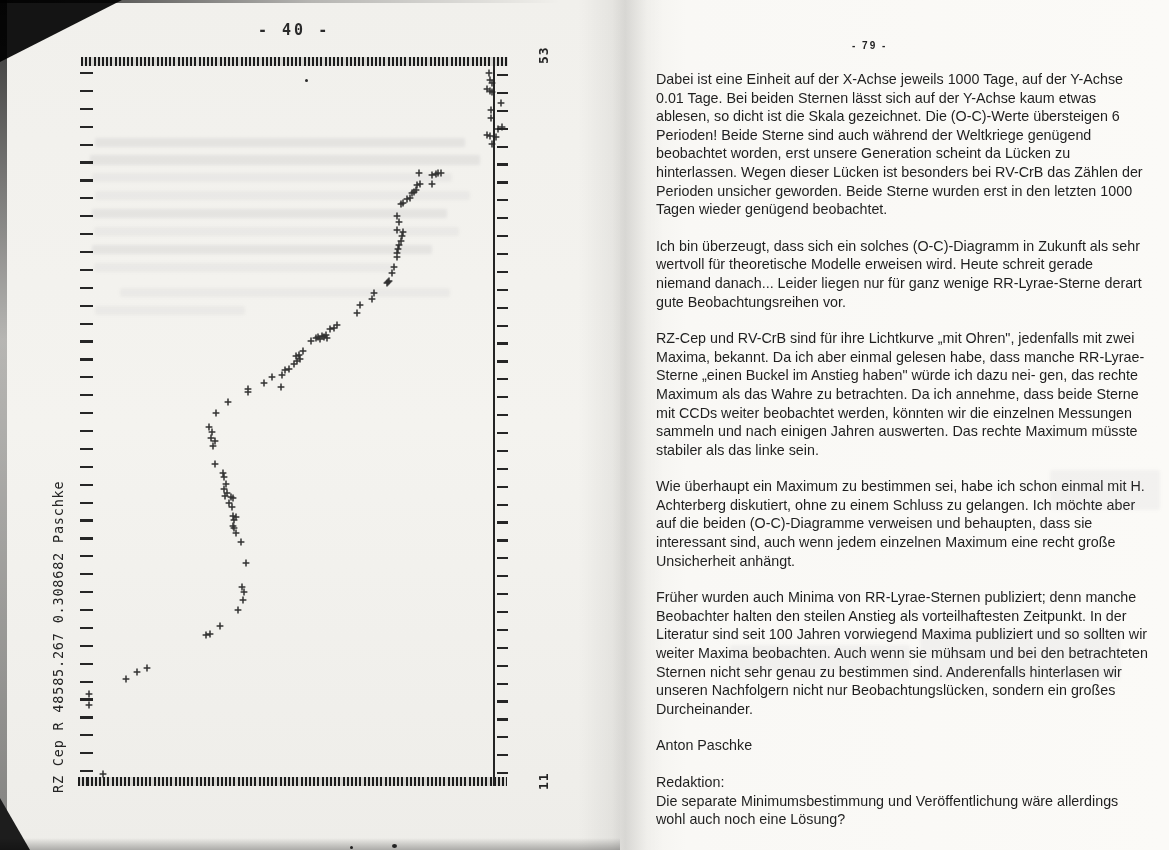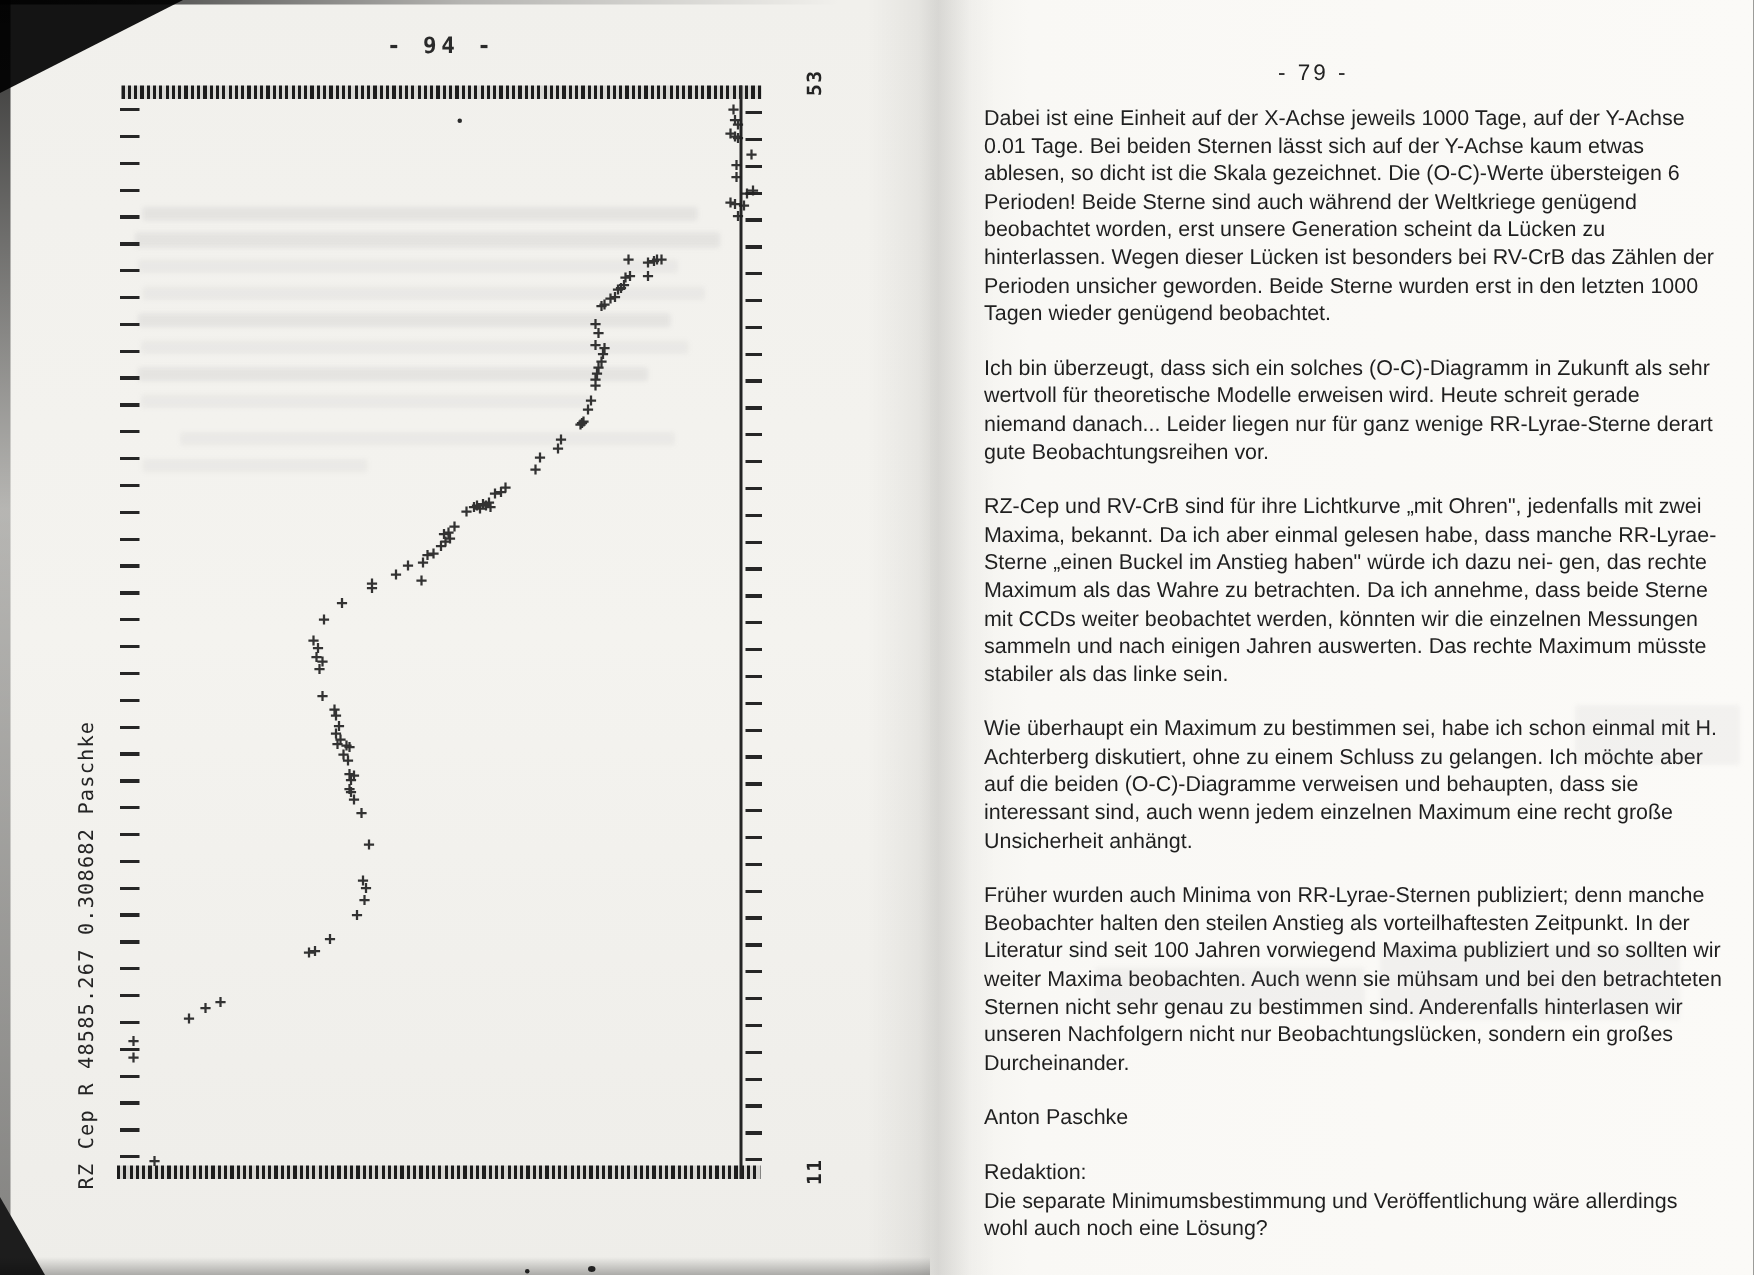--- a/index.html
+++ b/index.html
@@ -46,22 +46,22 @@
   .points-svg{position:absolute; left:0; top:0; width:620px; height:850px; pointer-events:none;}
 
   .rot{position:absolute; transform:rotate(-90deg); transform-origin:0 0; white-space:nowrap;
        font-family:"DejaVu Sans Mono", monospace; color:#242424;}
   .star-label{left:50px; top:793px; font-size:13.5px; letter-spacing:.8px;}
   .axis-label{font-size:13px; font-weight:600; letter-spacing:1px;}
   .axis-label.top{left:536px; top:64px;}
   .axis-label.bottom{left:536px; top:790px;}
 
   
-  .page-num-right{position:absolute; left:232px; top:40px; font-size:15px; letter-spacing:2px;
-                  font-weight:400; color:#222;}
+  .page-num-right{position:absolute; left:232px; top:40px; font-size:10px; letter-spacing:2px;
+                  font-weight:700; color:#222;}
   .article{position:absolute; left:36px; top:70px; width:494px; color:#1f1f1f;
            font-size:14.3px; line-height:18.6px;}
   .article p{margin:0 0 18px 0;}
   .article .u{text-underline-offset:2px;}
 </style>
 </head>
 <body>
 
 <div class="scan">
 
@@ -71,21 +71,21 @@
     <div class="ghost" style="left:90px;  top:155px; width:390px; height:10px;"></div>
     <div class="ghost light" style="left:92px;  top:173px; width:360px; height:9px;"></div>
     <div class="ghost light" style="left:95px;  top:191px; width:375px; height:9px;"></div>
     <div class="ghost" style="left:92px;  top:209px; width:355px; height:9px;"></div>
     <div class="ghost light" style="left:94px;  top:227px; width:365px; height:9px;"></div>
     <div class="ghost" style="left:92px;  top:245px; width:340px; height:9px;"></div>
     <div class="ghost light" style="left:94px;  top:263px; width:300px; height:9px;"></div>
     <div class="ghost light" style="left:120px; top:288px; width:330px; height:9px;"></div>
     <div class="ghost light" style="left:95px;  top:306px; width:150px; height:9px;"></div>
 
-    <div class="page-num-left">- 94 -</div>
+    <div class="page-num-left">- 40 -</div>
 
     <div class="ruler top"></div>
     <div class="ruler bottom"></div>
     <div class="tick-col left"></div>
     <div class="tick-col right"></div>
     <div class="axis-right"></div>
 
     <svg class="points-svg" viewBox="0 0 620 850">
         <path d="M99.6 774L106.4 774M103 770.6L103 777.4M85.6 694L92.4 694M89 690.6L89 697.4M85.6 705L92.4 705M89 701.6L89 708.4M122.6 679L129.4 679M126 675.6L126 682.4M133.6 672L140.4 672M137 668.6L137 675.4M143.6 668L150.4 668M147 664.6L147 671.4M202.6 635L209.4 635M206 631.6L206 638.4M206.6 634L213.4 634M210 630.6L210 637.4M216.6 626L223.4 626M220 622.6L220 629.4M234.6 610L241.4 610M238 606.6L238 613.4M239.6 600L246.4 600M243 596.6L243 603.4M240.6 592L247.4 592M244 588.6L244 595.4M238.6 587L245.4 587M242 583.6L242 590.4M242.6 563L249.4 563M246 559.6L246 566.4M237.6 542L244.4 542M241 538.6L241 545.4M232.6 533L239.4 533M236 529.6L236 536.4M230.6 528L237.4 528M234 524.6L234 531.4M229.6 526L236.4 526M233 522.6L233 529.4M230.6 520L237.4 520M234 516.6L234 523.4M232.6 517L239.4 517M236 513.6L236 520.4M229.6 516L236.4 516M233 512.6L233 519.4M228.6 507L235.4 507M232 503.6L232 510.4M225.6 503L232.4 503M229 499.6L229 506.4M229.6 498L236.4 498M233 494.6L233 501.4M227.6 497L234.4 497M231 493.6L231 500.4M221.6 496L228.4 496M225 492.6L225 499.4M223.6 493L230.4 493M227 489.6L227 496.4M220.6 489L227.4 489M224 485.6L224 492.4M222.6 484L229.4 484M226 480.6L226 487.4M220.6 477L227.4 477M224 473.6L224 480.4M219.6 473L226.4 473M223 469.6L223 476.4M211.6 464L218.4 464M215 460.6L215 467.4M209.6 446L216.4 446M213 442.6L213 449.4M211.6 441L218.4 441M215 437.6L215 444.4M207.6 438L214.4 438M211 434.6L211 441.4M208.6 432L215.4 432M212 428.6L212 435.4M205.6 427L212.4 427M209 423.6L209 430.4M212.6 413L219.4 413M216 409.6L216 416.4M224.6 402L231.4 402M228 398.6L228 405.4M244.6 392L251.4 392M248 388.6L248 395.4M244.6 389L251.4 389M248 385.6L248 392.4M260.6 383L267.4 383M264 379.6L264 386.4M268.6 377L275.4 377M272 373.6L272 380.4M277.6 387L284.4 387M281 383.6L281 390.4M278.6 375L285.4 375M282 371.6L282 378.4M281.6 370L288.4 370M285 366.6L285 373.4M285.6 369L292.4 369M289 365.6L289 372.4M290.6 364L297.4 364M294 360.6L294 367.4M293.6 361L300.4 361M297 357.6L297 364.4M296.6 359L303.4 359M300 355.6L300 362.4M292.6 356L299.4 356M296 352.6L296 359.4M295.6 355L302.4 355M299 351.6L299 358.4M299.6 351L306.4 351M303 347.6L303 354.4M307.6 341L314.4 341M311 337.6L311 344.4M312.6 338L319.4 338M316 334.6L316 341.4M314.6 337L321.4 337M318 333.6L318 340.4M316.6 339L323.4 339M320 335.6L320 342.4M318.6 336L325.4 336M322 332.6L322 339.4M320.6 337L327.4 337M324 333.6L324 340.4M322.6 335L329.4 335M326 331.6L326 338.4M323.6 338L330.4 338M327 334.6L327 341.4M326.6 329L333.4 329M330 325.6L330 332.4M330.6 328L337.4 328M334 324.6L334 331.4M333.6 325L340.4 325M337 321.6L337 328.4M353.6 313L360.4 313M357 309.6L357 316.4M356.6 305L363.4 305M360 301.6L360 308.4M368.6 299L375.4 299M372 295.6L372 302.4M370.6 293L377.4 293M374 289.6L374 296.4M383.6 283L390.4 283M387 279.6L387 286.4M385.6 281L392.4 281M389 277.6L389 284.4M384.6 282L391.4 282M388 278.6L388 285.4M388.6 273L395.4 273M392 269.6L392 276.4M390.6 267L397.4 267M394 263.6L394 270.4M393.6 257L400.4 257M397 253.6L397 260.4M393.6 253L400.4 253M397 249.6L397 256.4M394.6 249L401.4 249M398 245.6L398 252.4M395.6 245L402.4 245M399 241.6L399 248.4M397.6 241L404.4 241M401 237.6L401 244.4M398.6 236L405.4 236M402 232.6L402 239.4M399.6 232L406.4 232M403 228.6L403 235.4M393.6 230L400.4 230M397 226.6L397 233.4M395.6 222L402.4 222M399 218.6L399 225.4M393.6 216L400.4 216M397 212.6L397 219.4M397.6 204L404.4 204M401 200.6L401 207.4M399.6 203L406.4 203M403 199.6L403 206.4M403.6 199L410.4 199M407 195.6L407 202.4M406.6 198L413.4 198M410 194.6L410 201.4M408.6 193L415.4 193M412 189.6L412 196.4M410.6 192L417.4 192M414 188.6L414 195.4M412.6 190L419.4 190M416 186.6L416 193.4M413.6 185L420.4 185M417 181.6L417 188.4M416.6 184L423.4 184M420 180.6L420 187.4M415.6 173L422.4 173M419 169.6L419 176.4M428.6 184L435.4 184M432 180.6L432 187.4M428.6 175L435.4 175M432 171.6L432 178.4M432.6 174L439.4 174M436 170.6L436 177.4M434.6 173L441.4 173M438 169.6L438 176.4M437.6 173L444.4 173M441 169.6L441 176.4M485.6 73L492.4 73M489 69.6L489 76.4M486.6 80L493.4 80M490 76.6L490 83.4M488.6 83L495.4 83M492 79.6L492 86.4M483.6 89L490.4 89M487 85.6L487 92.4M486.6 91L493.4 91M490 87.6L490 94.4M488.6 92L495.4 92M492 88.6L492 95.4M497.6 103L504.4 103M501 99.6L501 106.4M487.6 110L494.4 110M491 106.6L491 113.4M487.6 118L494.4 118M491 114.6L491 121.4M494.6 129L501.4 129M498 125.6L498 132.4M498.6 127L505.4 127M502 123.6L502 130.4M483.6 135L490.4 135M487 131.6L487 138.4M486.6 136L493.4 136M490 132.6L490 139.4M492.6 137L499.4 137M496 133.6L496 140.4M488.6 144L495.4 144M492 140.6L492 147.4" stroke="#222222" stroke-width="1.5" fill="none" opacity="0.92"></path>
       </svg>

